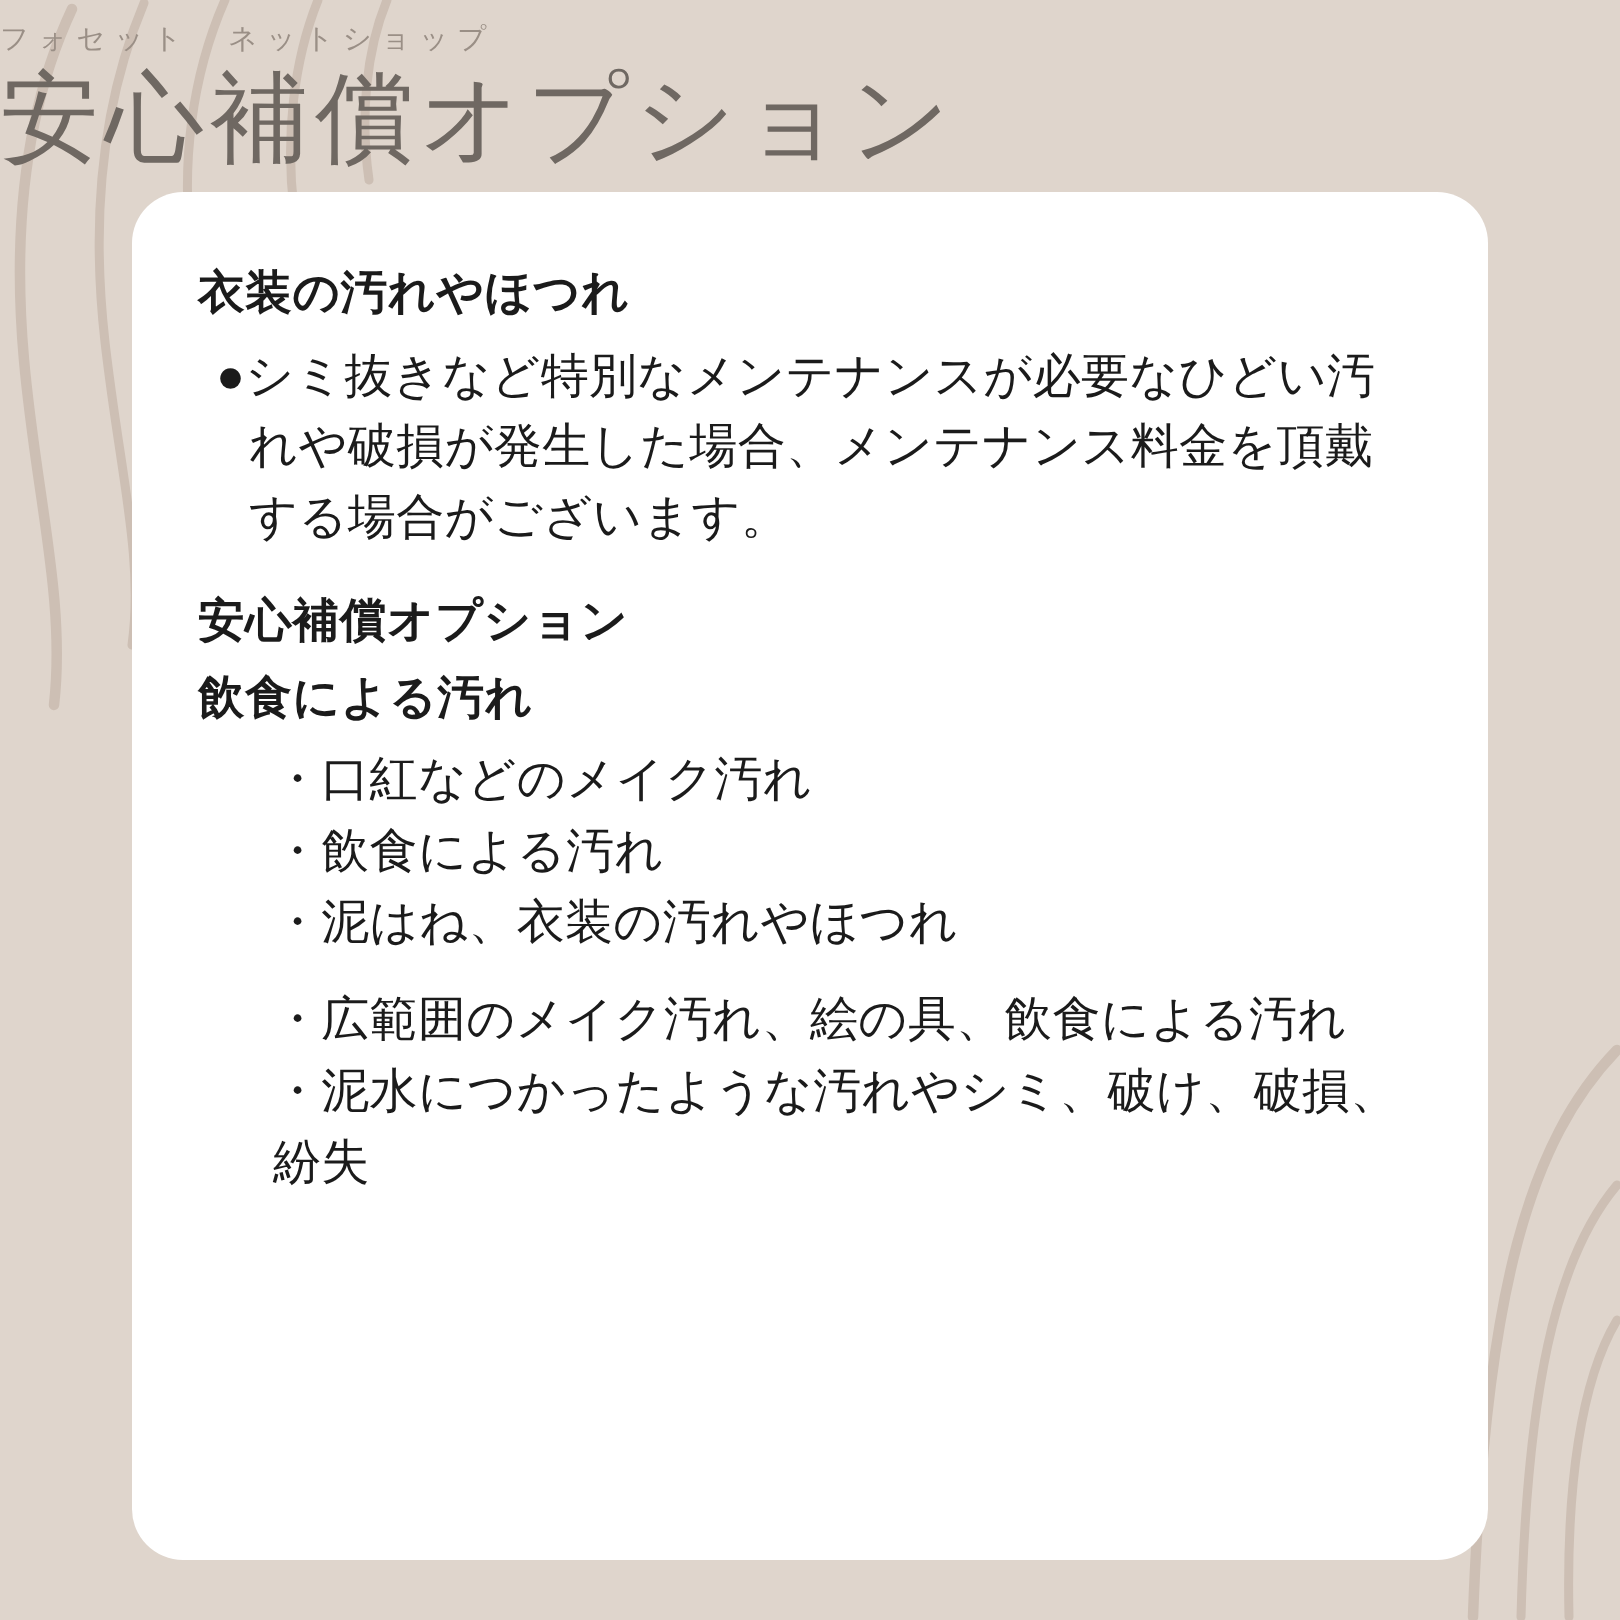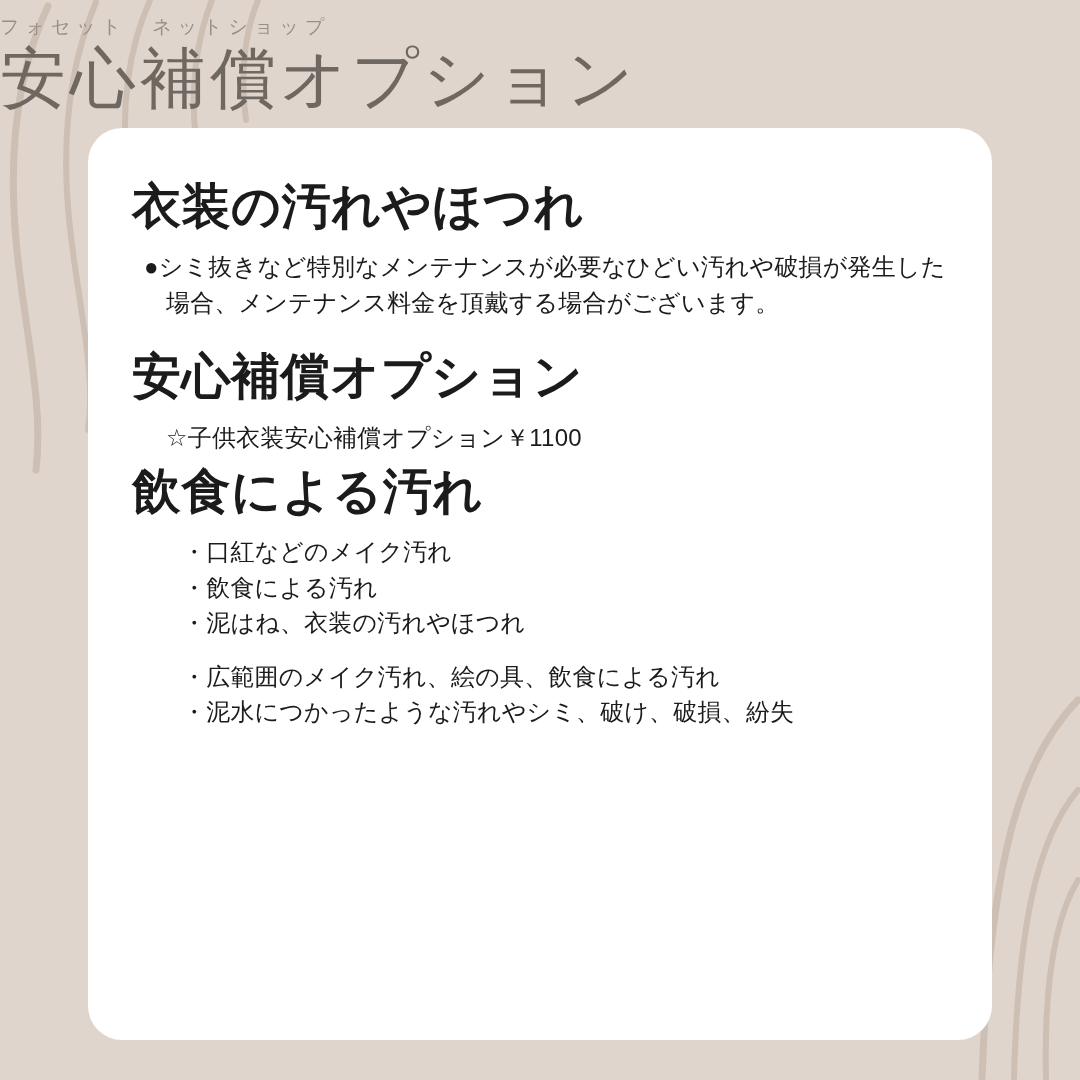--- a/index.html
+++ b/index.html
@@ -63,29 +63,29 @@
     border-radius: 34px;
     box-sizing: border-box;
     padding: 48px 44px 30px 44px;
     overflow: hidden;
   }
 
   .section {
     margin-bottom: 6px;
   }
   h2.sec-title {
-    font-size: 49px;
+    font-size: 31px;
     font-weight: 700;
     color: #1b1b1b;
     margin: 0 0 12px 0;
     line-height: 1.25;
     letter-spacing: 0.5px;
   }
   .sec-body {
-    font-size: 24px;
+    font-size: 32px;
     color: #1b1b1b;
     line-height: 1.48;
     margin: 0 0 20px 0;
     letter-spacing: 0.2px;
   }
   .bullet-hang {
     padding-left: 34px;
     text-indent: -22px;
     margin: 0;
   }
@@ -124,21 +124,20 @@
 
 <div class="card">
 
   <div class="section">
     <h2 class="sec-title">衣装の汚れやほつれ</h2>
     <p class="sec-body bullet-hang sec-gap-lg">●シミ抜きなど特別なメンテナンスが必要なひどい汚れや破損が発生した場合、メンテナンス料金を頂戴する場合がございます。</p>
   </div>
 
   <div class="section">
     <h2 class="sec-title">安心補償オプション</h2>
-    <p class="sec-body plain-line" style="margin-bottom:0">☆子供衣装安心補償オプション￥1100</p>
   </div>
 
   <div class="section">
     <h2 class="sec-title">飲食による汚れ</h2>
     <p class="sec-body dot-line" style="margin-bottom:0">・口紅などのメイク汚れ</p>
     <p class="sec-body dot-line" style="margin-bottom:0">・飲食による汚れ</p>
     <p class="sec-body dot-line sec-gap-md">・泥はね、衣装の汚れやほつれ</p>
   </div>
 
   <div class="section">

